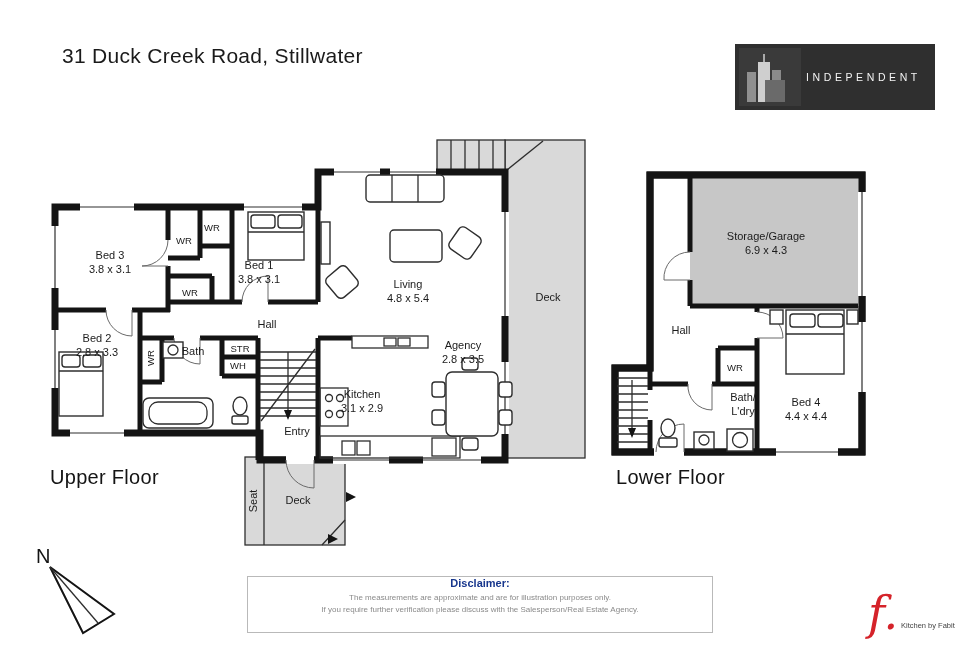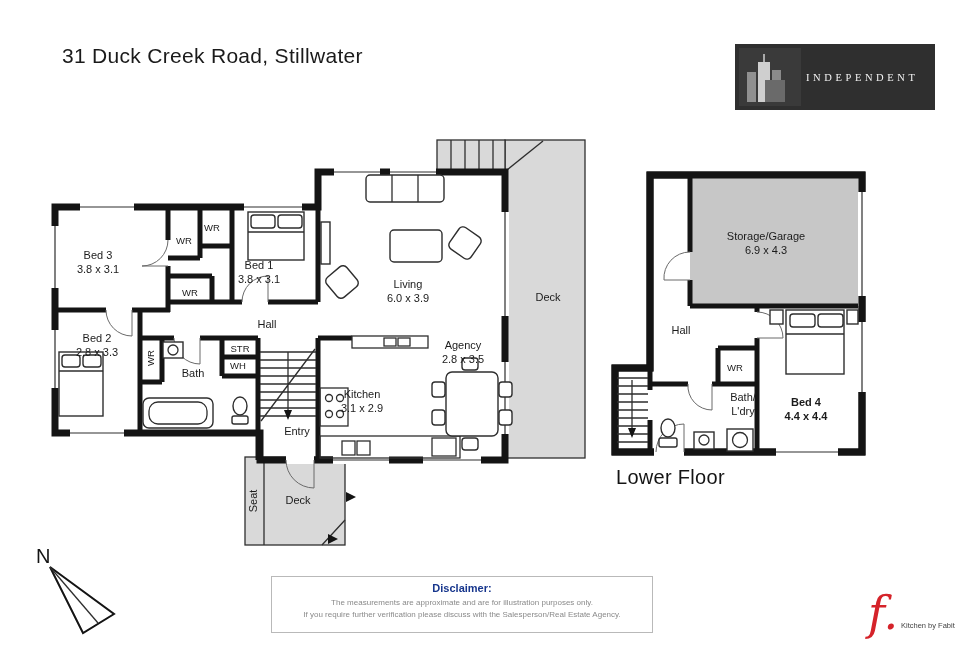--- a/index.html
+++ b/index.html
@@ -5,21 +5,21 @@
   html,body{margin:0;padding:0;background:#fff;}
   .page{position:relative;width:966px;height:645px;background:#fff;overflow:hidden;
         font-family:"Liberation Sans",sans-serif;border-radius:13px;}
   .page-title{position:absolute;left:62px;top:44px;margin:0;font-size:21px;font-weight:400;
         letter-spacing:.3px;color:#1a1a1a;}
   
   .logo{position:absolute;left:735px;top:44px;width:200px;height:66px;background:#2f2f2f;
         display:flex;align-items:center;}
   .logo-icon{width:62px;height:58px;margin-left:4px;background:#3a3a3a;flex:0 0 auto;}
   .logo-text{flex:1;padding-left:5px;display:flex;flex-direction:column;justify-content:center;}
-  .logo-top{font-size:10.5px;letter-spacing:3.6px;color:#f4f4f4;white-space:nowrap;font-family:Liberation Serif, serif;}
+  .logo-top{font-size:10.5px;letter-spacing:3.6px;color:#f4f4f4;white-space:nowrap;}
   .logo-bottom{font-family:"Liberation Serif",serif;font-size:28px;letter-spacing:8px;
         color:#f7f7f7;margin-top:1px;white-space:nowrap;}
   
   .plan{position:absolute;left:0;top:0;width:966px;height:645px;}
   .w7{stroke:#141414;stroke-width:7;fill:none;}
   .w5{stroke:#141414;stroke-width:5;fill:none;}
   .tl{stroke:#2e2e2e;stroke-width:1.3;fill:none;}
   .tf{stroke:#2e2e2e;stroke-width:1.4;fill:#ffffff;}
   .arc{stroke:#6a6a6a;stroke-width:1;fill:none;}
   .win{stroke:#2e2e2e;stroke-width:1.2;fill:none;}
@@ -29,22 +29,22 @@
   
   .labels{position:absolute;left:0;top:0;width:966px;height:645px;pointer-events:none;}
   .plan-label{position:absolute;transform:translate(-50%,-50%);font-size:11px;line-height:1.3;
         color:#1b1b1b;text-align:center;white-space:nowrap;}
   .plan-label.small{font-size:9.5px;}
   .floor-title{position:absolute;font-size:20px;letter-spacing:.3px;color:#141414;}
   .floor-title.upper{left:50px;top:466px;}
   .floor-title.lower{left:616px;top:466px;}
   .north{position:absolute;left:36px;top:545px;font-size:20px;color:#141414;}
   
-  .disclaimer{position:absolute;left:247px;top:576px;width:382px;height:57px;background:#fff;
-        border:1px solid #b9b9b9;text-align:center;box-sizing:border-box;padding-top:5px;margin-left:24px;}
+  .disclaimer{position:absolute;left:247px;top:576px;width:466px;height:57px;background:#fff;
+        border:1px solid #b9b9b9;text-align:center;box-sizing:border-box;}
   .disc-title{font-size:11px;font-weight:bold;color:#17368d;margin-bottom:3px;}
   .disc-line{font-size:8px;line-height:1.5;color:#8a8a8a;white-space:nowrap;}
   
   .credit{position:absolute;left:868px;top:592px;display:flex;align-items:flex-end;}
   .credit-f{font-family:"DejaVu Serif",serif;font-style:italic;font-size:46px;line-height:.95;
         color:#d5232a;}
   .credit-text{font-size:7.5px;color:#444;margin-left:3px;padding-bottom:6px;white-space:nowrap;}
 </style>
 </head>
 <body>
@@ -249,35 +249,35 @@
       <rect class="tf" x="847" y="310" width="11" height="14"></rect>
     </g>
 
     <g>
       <polygon points="50,567 114,614 83,633" fill="#ffffff" stroke="#141414" stroke-width="2"></polygon>
       <path class="tl" d="M50,567 L98,623"></path>
     </g>
   </svg>
 
   <div class="labels">
-      <div class="plan-label" style="left: 98px; top: 262px; transform: translate(-50%, -50%);">
+      <div class="plan-label" style="left: 110px; top: 262px; transform: translate(-50%, -50%);">
         <div>Bed 3</div>
         <div>3.8 x 3.1</div>
       </div>
       <div class="plan-label" style="left: 259px; top: 272px; transform: translate(-50%, -50%);">
         <div>Bed 1</div>
         <div>3.8 x 3.1</div>
       </div>
       <div class="plan-label" style="left: 97px; top: 345px; transform: translate(-50%, -50%);">
         <div>Bed 2</div>
         <div>2.8 x 3.3</div>
       </div>
       <div class="plan-label" style="left: 408px; top: 291px; transform: translate(-50%, -50%);">
         <div>Living</div>
-        <div>6.0 x 3.9</div>
+        <div>4.8 x 5.4</div>
       </div>
       <div class="plan-label" style="left: 463px; top: 352px; transform: translate(-50%, -50%);">
         <div>Agency</div>
         <div>2.8 x 3.5</div>
       </div>
       <div class="plan-label" style="left: 362px; top: 401px; transform: translate(-50%, -50%);">
         <div>Kitchen</div>
         <div>3.1 x 2.9</div>
       </div>
       <div class="plan-label small" style="left: 184px; top: 241px; transform: translate(-50%, -50%);">
@@ -288,21 +288,21 @@
       </div>
       <div class="plan-label small" style="left: 190px; top: 293px; transform: translate(-50%, -50%);">
         <div>WR</div>
       </div>
       <div class="plan-label small" style="left: 151px; top: 358px; transform: translate(-50%, -50%) rotate(-90deg);">
         <div>WR</div>
       </div>
       <div class="plan-label" style="left: 267px; top: 324px; transform: translate(-50%, -50%);">
         <div>Hall</div>
       </div>
-      <div class="plan-label" style="left: 193px; top: 373px; transform: translate(-50%, -50%); text-align: right;">
+      <div class="plan-label" style="left: 193px; top: 351px; transform: translate(-50%, -50%); text-align: right;">
         <div>Bath</div>
       </div>
       <div class="plan-label small" style="left: 240px; top: 349px; transform: translate(-50%, -50%);">
         <div>STR</div>
       </div>
       <div class="plan-label small" style="left: 238px; top: 366px; transform: translate(-50%, -50%);">
         <div>WH</div>
       </div>
       <div class="plan-label" style="left: 297px; top: 431px; transform: translate(-50%, -50%);">
         <div>Entry</div>
@@ -323,26 +323,27 @@
       <div class="plan-label" style="left: 681px; top: 330px; transform: translate(-50%, -50%);">
         <div>Hall</div>
       </div>
       <div class="plan-label small" style="left: 735px; top: 368px; transform: translate(-50%, -50%);">
         <div>WR</div>
       </div>
       <div class="plan-label" style="left: 699px; top: 404px; transform: translate(-50%, -50%); margin-left: 44px;">
         <div>Bath/</div>
         <div>L'dry</div>
       </div>
-      <div class="plan-label" style="left: 806px; top: 409px; transform: translate(-50%, -50%); font-weight: bold;">
+      <div class="plan-label" style="left: 806px; top: 409px; transform: translate(-50%, -50%);">
         <div>Bed 4</div>
         <div>4.4 x 4.4</div>
       </div>
     </div>
 
+  <div class="floor-title upper">Upper Floor</div>
   <div class="floor-title lower">Lower Floor</div>
   <div class="north">N</div>
 
   <div class="disclaimer">
     <div class="disc-title">Disclaimer:</div>
     <div class="disc-line">The measurements are approximate and are for illustration purposes only.</div>
     <div class="disc-line">If you require further verification please discuss with the Salesperson/Real Estate Agency.</div>
   </div>
 
   <div class="credit">

